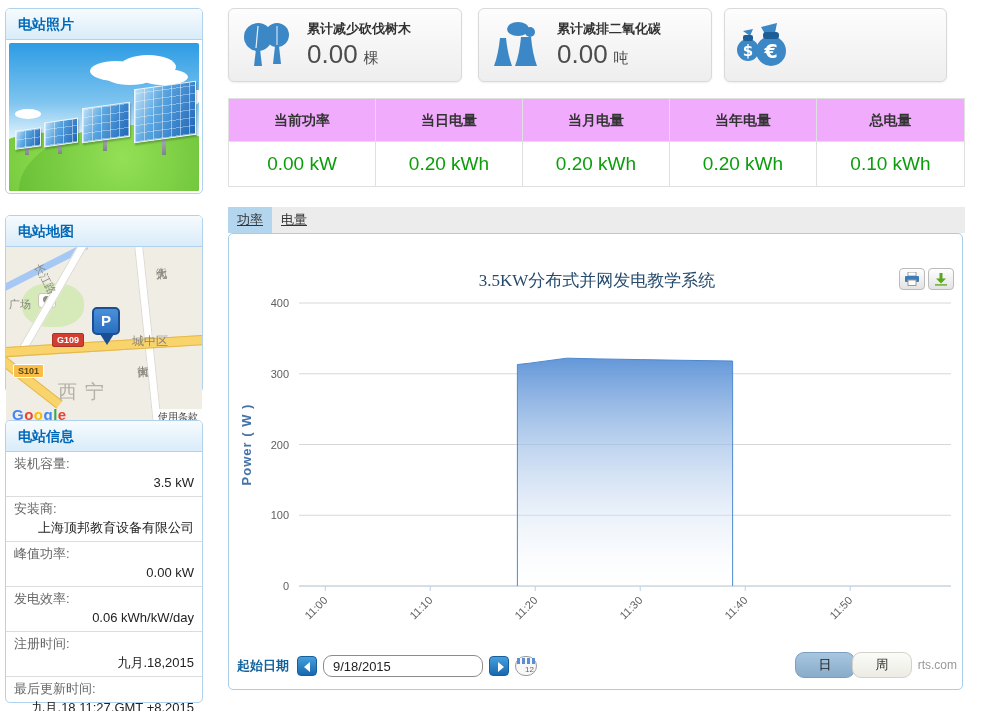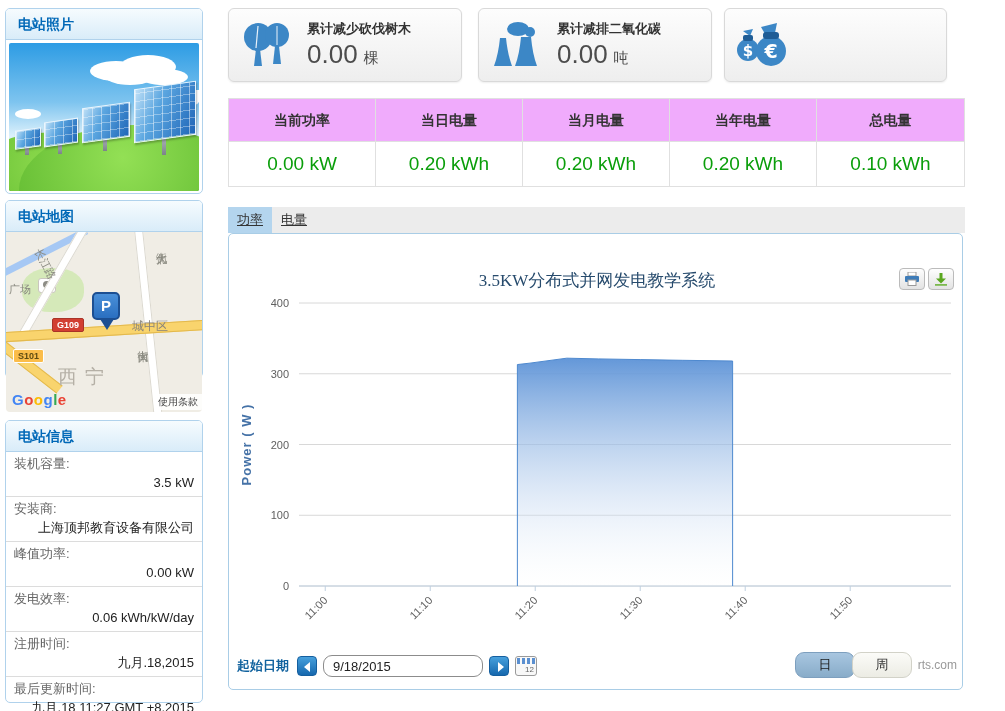--- a/index.html
+++ b/index.html
@@ -6,21 +6,21 @@
   body{width:1005px;height:711px;position:relative;background:#fff;
        font-family:"Liberation Sans","DejaVu Sans",sans-serif;overflow:hidden;}
 
   
   .panel{position:absolute;left:5px;width:198px;background:#fff;
          border:1px solid #b0d2ec;border-radius:5px;box-sizing:border-box;}
   .panel-header{height:30px;line-height:30px;padding-left:12px;font-size:14px;font-weight:bold;
                 color:#0068b7;background:linear-gradient(#f6fbfe,#d9ecf9);
                 border-bottom:1px solid #b0d2ec;border-radius:4px 4px 0 0;}
   .photo-panel{top:8px;height:186px;}
-  .map-panel{top:200px;height:178px;}
+  .map-panel{top:215px;height:178px;}
   .info-panel{top:420px;height:283px;}
 
   
   .photo{position:relative;margin:3px;height:148px;overflow:hidden;border-radius:2px;}
   .sky{position:absolute;inset:0;background:linear-gradient(180deg,#2d9ce4 0%,#7ec4ef 40%,#d8effb 62%,#e8f6fd 70%);}
   .cloud{position:absolute;background:#fff;border-radius:50%;}
   .cloud.c1{left:95px;top:22px;width:52px;height:20px;
             box-shadow:18px -8px 0 2px #fff,-14px -4px 0 0 #fff,34px 2px 0 -2px #fff;}
   .cloud.c2{left:160px;top:52px;width:30px;height:12px;box-shadow:12px -5px 0 0 #fff;}
   .cloud.c3{left:6px;top:66px;width:26px;height:10px;}
@@ -116,21 +116,21 @@
   .date-bar{position:absolute;left:8px;bottom:12px;display:flex;align-items:center;gap:6px;}
   .date-label{font-size:13px;font-weight:bold;color:#11629e;margin-right:2px;text-align:right;}
   .nav-btn{width:20px;height:20px;border:1px solid #155f9f;border-radius:4px;cursor:pointer;
            background:linear-gradient(#47a0dc,#1668ae);position:relative;padding:0;}
   .nav-btn::after{content:"";position:absolute;top:5px;width:0;height:0;
                   border-top:5px solid transparent;border-bottom:5px solid transparent;}
   .nav-btn.prev::after{left:6px;border-right:6px solid #fff;}
   .nav-btn.next::after{left:8px;border-left:6px solid #fff;}
   .date-input{width:140px;height:20px;border:1px solid #8c8c8c;border-radius:9px;padding:0 9px;
               font-size:13px;color:#222;font-family:inherit;outline:none;}
-  .cal-btn{width:22px;height:20px;border:1px solid #9a9a9a;border-radius:3px;background:#f8f8f8;
+  .cal-btn{width:22px;height:20px;border:1px solid #9a9a9a;border-radius:10px;background:#f8f8f8;
            position:relative;cursor:pointer;padding:0;}
   .cal-top{position:absolute;left:1px;top:1px;right:1px;height:6px;
            background:repeating-linear-gradient(90deg,#5a8fd0 0 3px,#f8f8f8 3px 5px);}
   .cal-day{position:absolute;right:2px;bottom:1px;font-size:8px;color:#666;}
 
   .range-buttons{position:absolute;right:50px;bottom:11px;display:flex;z-index:2;}
   .rb{width:60px;height:26px;border-radius:9px;font-size:13px;font-family:inherit;cursor:pointer;}
   .rb.active{background:linear-gradient(#a8c6e0,#88acc9);border:1px solid #7d9fbe;color:#1c1c1c;}
   .rb.inactive{background:linear-gradient(#fbfbf8,#ecece4);border:1px solid #d2d2c8;color:#333;margin-left:-3px;}
   .watermark{position:absolute;right:5px;bottom:17px;font-size:12px;color:#999;z-index:1;}

